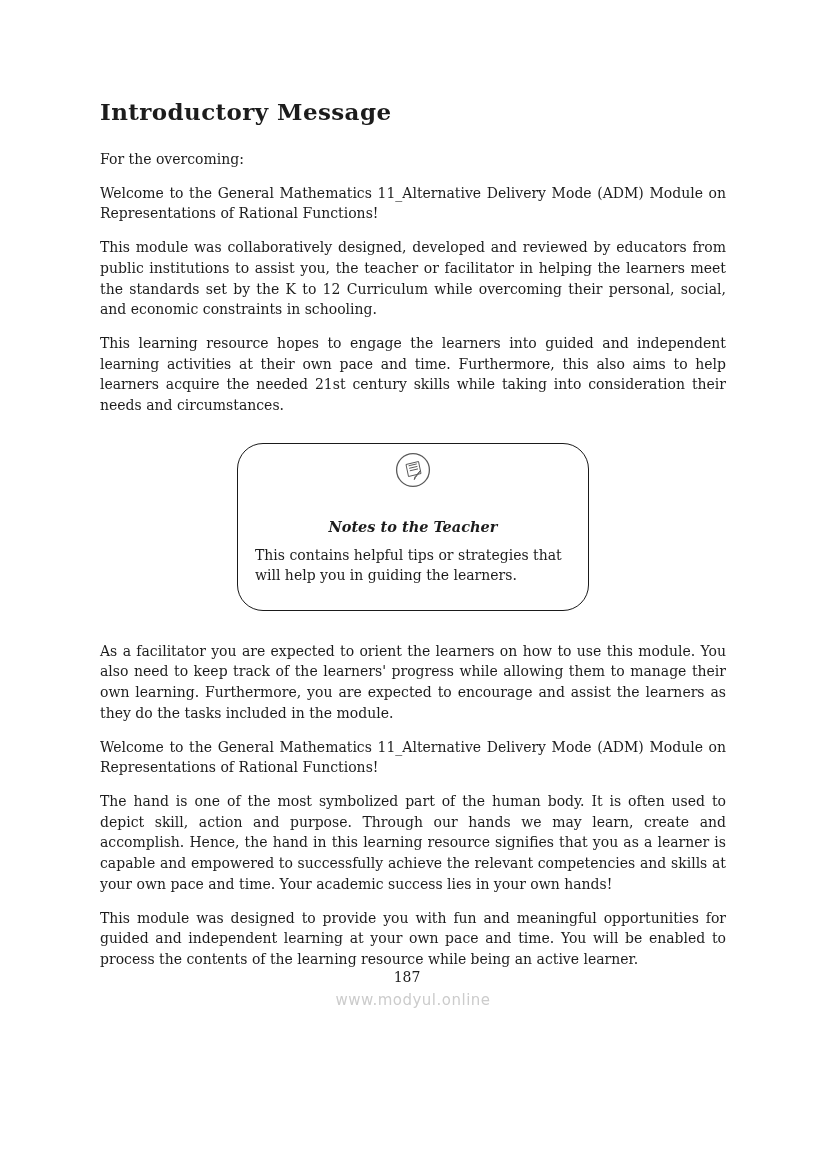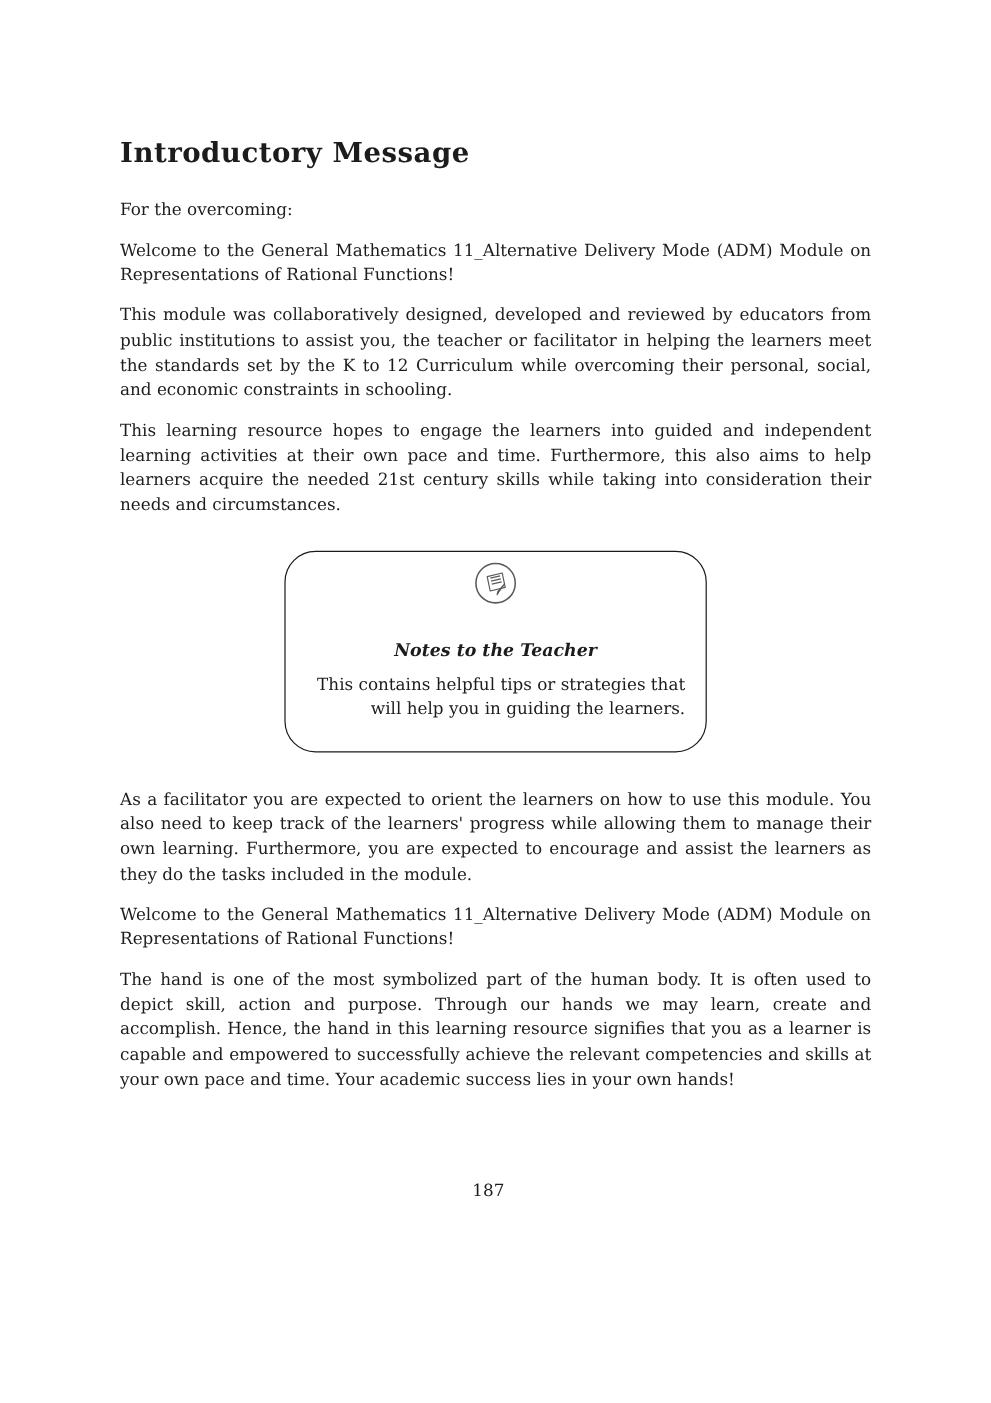--- a/index.html
+++ b/index.html
@@ -1,20 +1,20 @@
 <!DOCTYPE html>
 <html><head>
 <meta charset="utf-8">
 <style>
   * { margin:0; padding:0; box-sizing:border-box; }
   html,body { background:#ffffff; }
   .page {
     position:relative;
     width:826px; height:1029px;
-    margin:16px auto;
+    margin:0 auto;
     background:#ffffff;
     font-family:"DejaVu Serif", serif;
     color:#1c1c1c;
     padding:98px 100px 0 100px;
     overflow:hidden;
   }
   .doc-title {
     font-size:23px;
     font-weight:bold;
     letter-spacing:0.4px;
@@ -45,21 +45,21 @@
   .note-title {
     text-align:center;
     font-weight:bold;
     font-style:italic;
     font-size:14.5px;
     margin-bottom:11px;
   }
   .note-body {
     font-size:14px;
     line-height:1.42;
-    text-align:right;
+    text-align:left;
   }
   .page-number {
     position:absolute;
     left:0; right:12px;
     bottom:44px;
     text-align:center;
     font-size:14px;
   }
   .watermark {
     position:absolute;
@@ -100,16 +100,18 @@
     </div>
     <div class="note-title">Notes to the Teacher</div>
     <div class="note-body">This contains helpful tips or strategies that will help you in guiding the learners.</div>
   </div>
 
   <p class="para">As a facilitator you are expected to orient the learners on how to use this module. You also need to keep track of the learners' progress while allowing them to manage their own learning. Furthermore, you are expected to encourage and assist the learners as they do the tasks included in the module.</p>
 
 
   <p class="para">Welcome to the General Mathematics 11_Alternative Delivery Mode (ADM) Module on Representations of Rational Functions!</p>
   <p class="para">The hand is one of the most symbolized part of the human body. It is often used to depict skill, action and purpose. Through our hands we may learn, create and accomplish. Hence, the hand in this learning resource signifies that you as a learner is capable and empowered to successfully achieve the relevant competencies and skills at your own pace and time. Your academic success lies in your own hands!</p>
+  <p class="para">This module was designed to provide you with fun and meaningful opportunities for guided and independent learning at your own pace and time. You will be enabled to process the contents of the learning resource while being an active learner.</p>
 
   <div class="page-number">187</div>
+  <div class="watermark">www.modyul.online</div>
 
 </div>
 
 </body></html>

